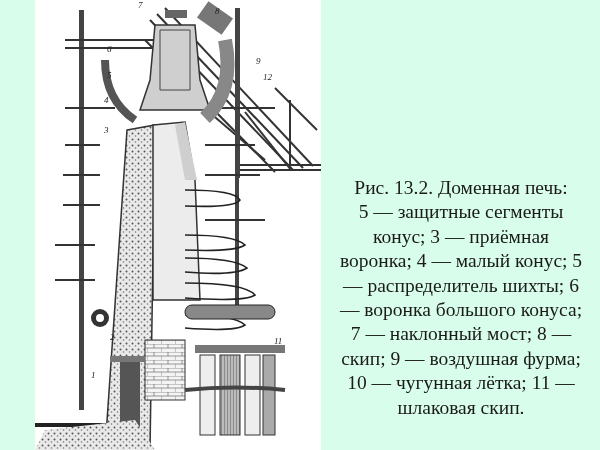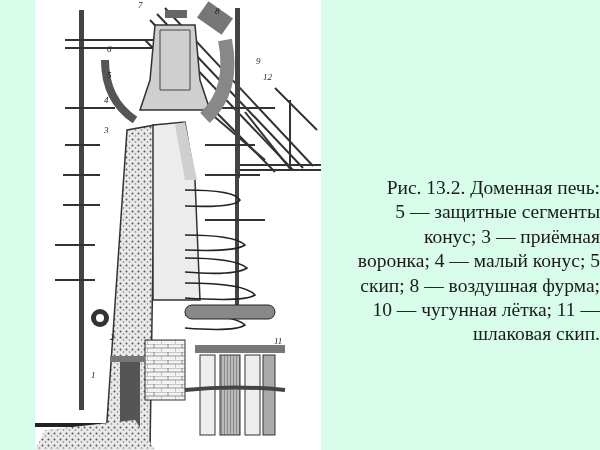--- a/index.html
+++ b/index.html
@@ -15,21 +15,21 @@
   }
   .figure-panel svg { position: absolute; left: 0; top: 0; }
   .callout {
     position: absolute; font-style: italic; font-size: 9px; color: #222;
     font-family: "Liberation Serif", serif;
   }
   .caption {
     position: absolute; left: 322px; top: 176px; width: 278px;
     text-align: center; color: #1a1a1a; font-size: 19.5px; line-height: 24.4px;
   }
-  .caption div { white-space: nowrap; text-align: right; }
+  .caption div { white-space: nowrap; }
 </style>
 </head>
 <body>
 
 <div class="figure-panel">
   <svg width="286" height="450" viewBox="0 0 286 450">
     <defs>
       <pattern id="burden" width="6" height="6" patternUnits="userSpaceOnUse">
         <rect width="6" height="6" fill="#e9e9e9"></rect>
         <circle cx="1.5" cy="1.5" r="1" fill="#555"></circle>
@@ -126,16 +126,19 @@
   <span class="callout" style="left:75px;top:332px;">2</span>
   <span class="callout" style="left:56px;top:370px;">1</span>
   <span class="callout" style="left:239px;top:336px;">11</span>
 </div>
 
 <div class="caption">
   <div>Рис. 13.2. Доменная печь:</div>
   <div>5 — защитные сегменты</div>
   <div>конус; 3 — приёмная</div>
   <div>воронка; 4 — малый конус; 5</div>
-  <div>скип; 8 — воздушная фурма;</div>
+  <div>— распределитель шихты; 6</div>
+  <div>— воронка большого конуса;</div>
+  <div>7 — наклонный мост; 8 —</div>
+  <div>скип; 9 — воздушная фурма;</div>
   <div>10 — чугунная лётка; 11 —</div>
   <div>шлаковая скип.</div>
 </div>
 
 </body></html>

